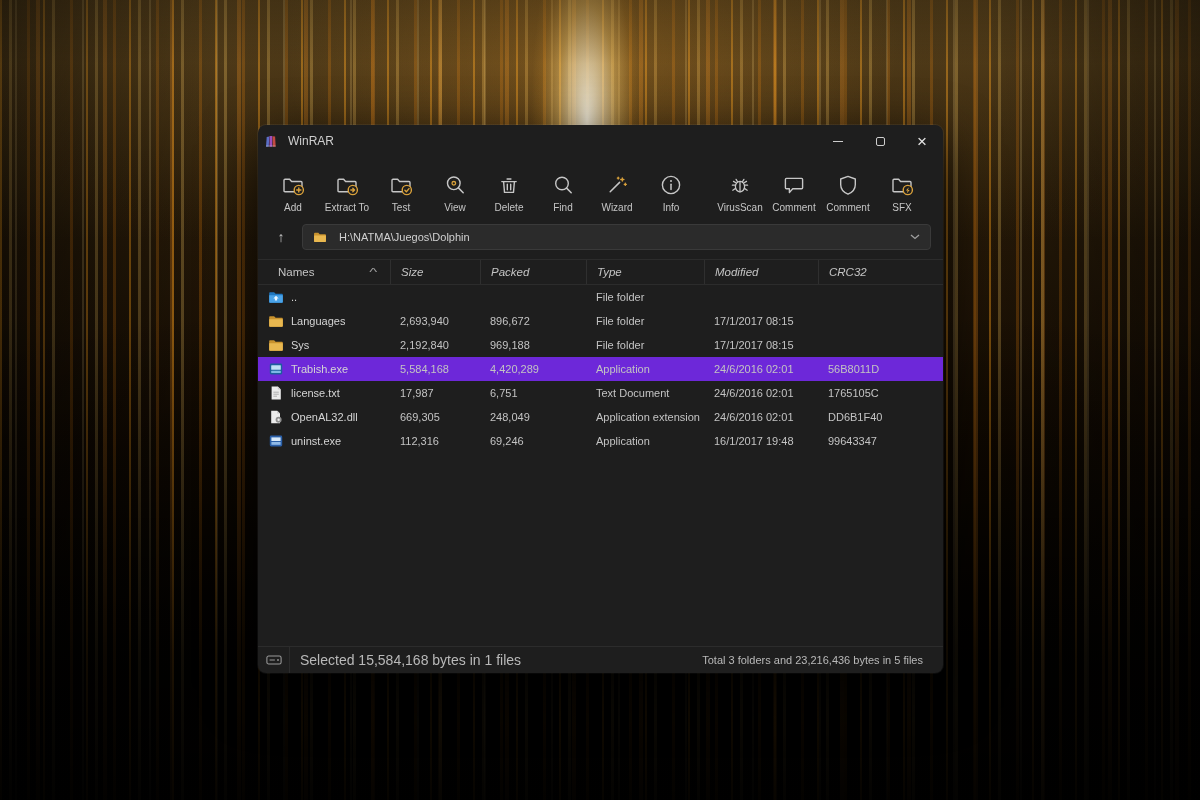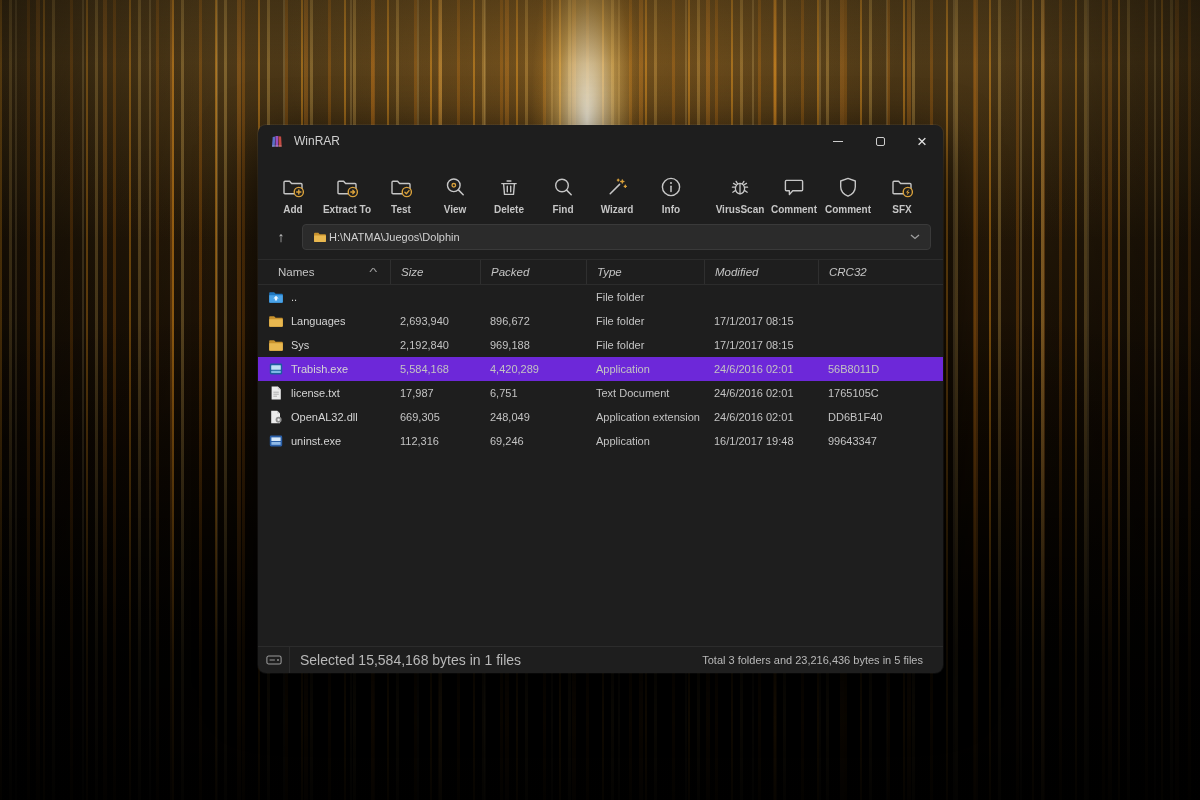--- a/index.html
+++ b/index.html
@@ -36,42 +36,42 @@
       linear-gradient(180deg, rgba(0,0,0,0.30) 0%, rgba(0,0,0,0.05) 8%, rgba(0,0,0,0.08) 40%, rgba(0,0,0,0.45) 62%, rgba(0,0,0,0.80) 82%, rgba(0,0,0,0.95) 100%),
       linear-gradient(90deg, rgba(0,0,0,0.45) 0%, rgba(0,0,0,0) 18%, rgba(0,0,0,0) 82%, rgba(0,0,0,0.45) 100%);
   }
 
   
   .window { position:absolute; left:258px; top:125px; width:685px; height:548px;
     background:#1e1e1e; border-radius:8px; overflow:hidden;
     box-shadow:0 18px 55px rgba(0,0,0,0.78), 0 0 0 1px rgba(255,255,255,0.07);
     display:flex; flex-direction:column; color:#d0d0d0; }
 
-  .titlebar { height:32px; flex:0 0 auto; display:flex; align-items:center; padding-left:12px; }
+  .titlebar { height:32px; flex:0 0 auto; display:flex; align-items:center; padding-left:6px; }
   .logo { width:16px; height:16px; }
   .tb-title { font-size:12px; color:#cfcfcf; margin-left:8px; }
   .tb-spacer { flex:1; }
   .winctl { width:42px; height:32px; display:flex; align-items:center; justify-content:center; }
   .min-glyph { width:10px; height:1px; background:#cdcdcd; display:block; }
   .max-glyph { width:9px; height:9px; border:1px solid #cdcdcd; border-radius:2px; display:block; }
   .close-glyph { font-size:17px; color:#e6e6e6; line-height:1; }
 
   .menubar { height:32px; flex:0 0 auto; display:flex; align-items:center; padding:0 8px; margin-top:2px; }
   .menu-item { padding:5px 14px; font-size:12px; color:#d6d6d6; border-radius:4px; }
 
-  .toolbar { flex:0 0 auto; display:flex; align-items:flex-end; padding:6px 8px 8px; height:66px;font-weight:bold; }
+  .toolbar { flex:0 0 auto; display:flex; align-items:center; padding:6px 8px 0; height:66px; }
   .tb-btn { min-width:54px; padding:0 2px; display:flex; flex-direction:column; align-items:center; justify-content:center; gap:5px; border-radius:4px; }
   .tb-ic { width:24px; height:24px; }
   .tb-lb { font-size:10px; color:#c6c6c6; white-space:nowrap; }
   .tb-sep { width:1px; background:#3a3a3a; margin:9px 7px; }
 
   .addressrow { flex:0 0 auto; display:flex; align-items:center; padding:1px 12px 9px; gap:10px; }
   .up-btn { width:22px; height:24px; display:flex; align-items:center; justify-content:center; color:#c6c6c6; font-size:14px; }
   .addressbar { flex:1; height:26px; background:#2b2b2b; border:1px solid #3a3a3a; border-radius:4px;
-    display:flex; align-items:center; padding:0 10px; gap:2px; }
+    display:flex; align-items:center; padding:0 10px; gap:12px; }
   .addr-ic { width:14px; height:14px; flex:0 0 auto; }
   .addr-path { font-size:11px; color:#d0d0d0; flex:1; white-space:nowrap; overflow:hidden; }
 
   .grid { display:grid; grid-template-columns:132px 90px 106px 118px 114px 1fr; align-items:center; }
 
   .list-header { height:26px; flex:0 0 auto; border-top:1px solid #2c2c2c; border-bottom:1px solid #2c2c2c; }
   .hcell { height:100%; display:flex; align-items:center; padding-left:10px; font-size:11.5px; color:#c4c4c4; }
   .hcell:first-child { padding-left:20px; }
   .hcell + .hcell { border-left:1px solid #2f2f2f;font-style:italic; }
   .sort { margin-left:auto; margin-right:14px; color:#9a9a9a; font-size:10px; transform:scaleX(1.7); }

